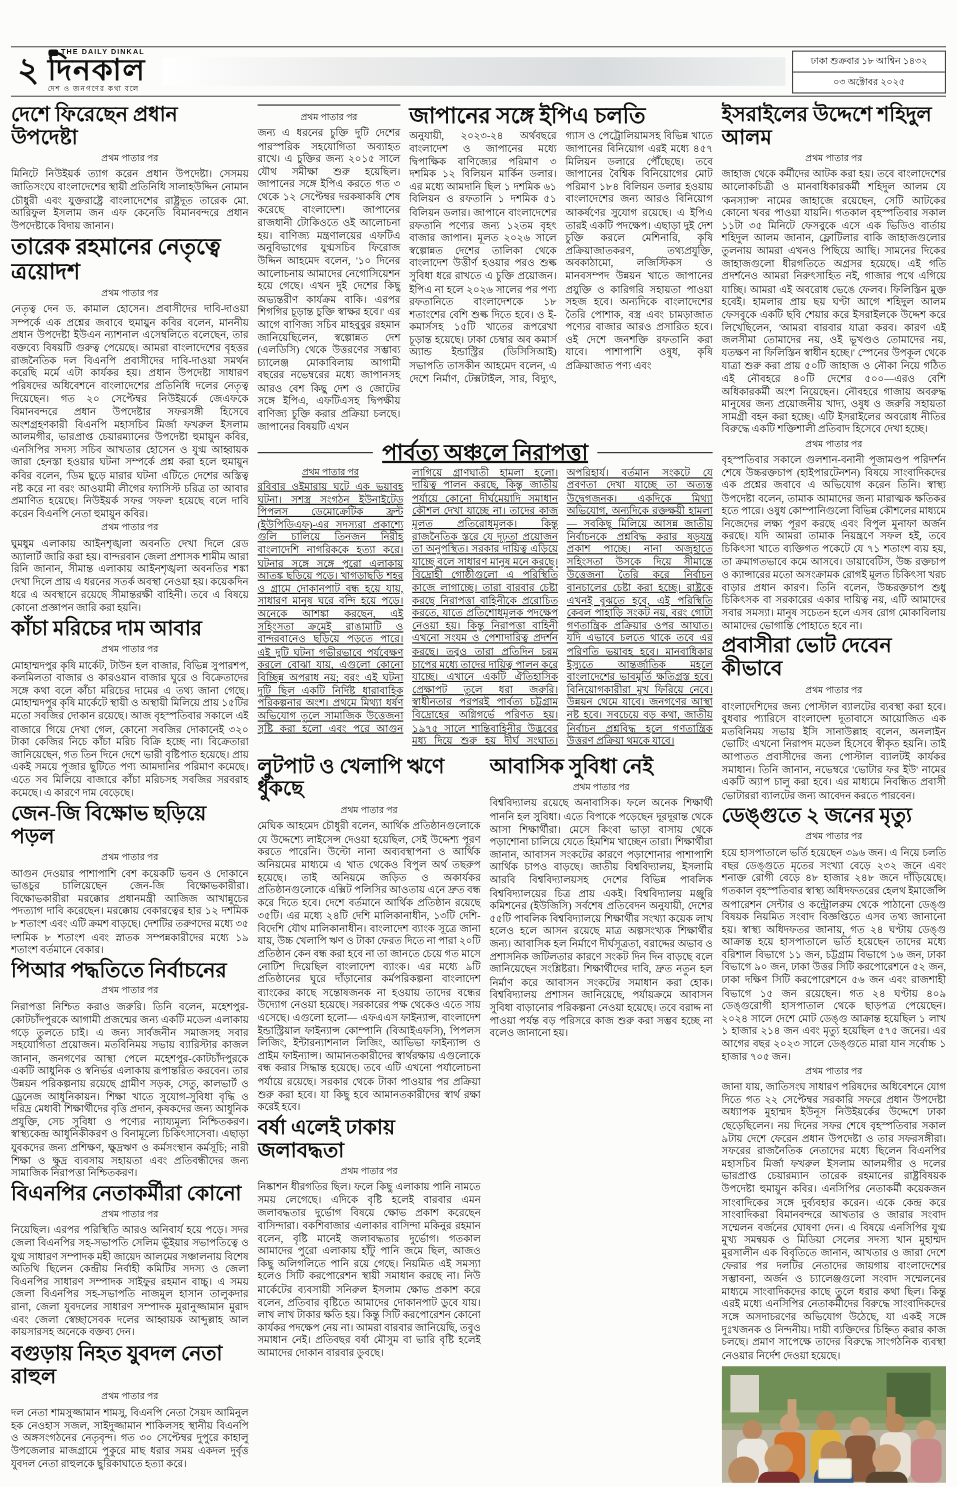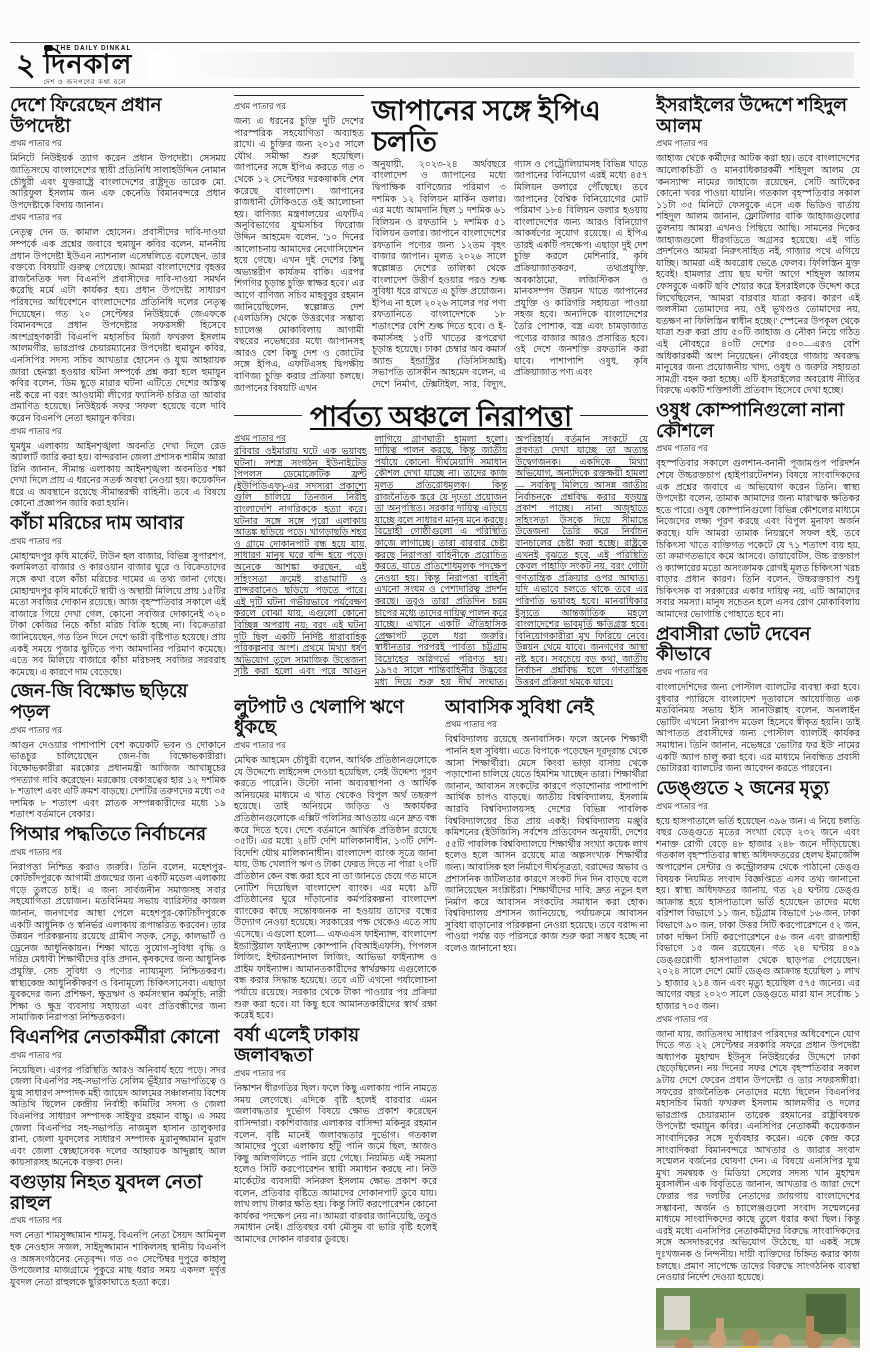--- a/index.html
+++ b/index.html
@@ -23,22 +23,22 @@
            background:#fff;}
   .datebox .row{padding:2px 2px;}
   .datebox .row:first-child{border-bottom:1px solid #444;}
   
   #content{position:absolute;left:10px;top:92px;width:850px;height:1256px;display:flex;gap:8px;overflow:hidden;}
   .band{overflow:hidden;}
   #band-left{width:216px;}
   #band-mid{width:414px;display:flex;flex-direction:column;}
   #band-right{width:204px;}
   .hl{font-weight:bold;text-align:left;font-size:18.5px;line-height:1.12;margin:3px 0 1px;}
-  .hl-lg{font-size:28px;}
-  .kicker{text-align:left;font-size:8.3px;margin:0 0 2px;}
+  .hl-lg{font-size:20px;}
+  .kicker{text-align:center;font-size:8.3px;margin:0 0 2px;}
   .body{font-size:9.2px;line-height:1.26;text-align:justify;}
   .rule{border-top:1.5px solid #222;margin:3px 0 4px;}
   
   .sec-japan{display:flex;gap:8px;max-height:362px;overflow:hidden;}
   .japan-c1{width:130px;flex:none;}
   .japan-c23{width:276px;flex:none;}
   .cols2{column-count:2;column-gap:8px;}
   .cols3{column-count:3;column-gap:8px;}
   .sec-parbotto{margin-top:4px;max-height:448px;overflow:hidden;text-decoration:underline;}
   .parb-head{display:flex;align-items:center;gap:8px;}
@@ -58,31 +58,36 @@
     <div class="pageno">২</div>
     <div class="logoblock">
       <div class="logotop">
         <span class="logomark"></span>
         <span>THE DAILY DINKAL</span>
       </div>
       <div class="logomain">দিনকাল</div>
       <div class="logotag">দেশ ও জনগণের কথা বলে</div>
     </div>
     <div class="headband"></div>
+    <div class="datebox">
+      <div class="row">ঢাকা শুক্রবার ১৮ আশ্বিন ১৪৩২</div>
+      <div class="row">০৩ অক্টোবর ২০২৫</div>
+    </div>
   </div>
 
   <div id="content">
 
     <div id="band-left" class="band">
       <article>
         <div class="hl">দেশে ফিরেছেন প্রধান উপদেষ্টা</div>
         <div class="kicker">প্রথম পাতার পর</div>
         <div class="body">মিনিটে নিউইয়র্ক ত্যাগ করেন প্রধান উপদেষ্টা। সেসময় জাতিসংঘে বাংলাদেশের স্থায়ী প্রতিনিধি সালাহউদ্দিন নোমান চৌধুরী এবং যুক্তরাষ্ট্রে বাংলাদেশের রাষ্ট্রদূত তারেক মো. আরিফুল ইসলাম জন এফ কেনেডি বিমানবন্দরে প্রধান উপদেষ্টাকে বিদায় জানান।</div>
       </article>
       <article>
+        <div class="hl hl-lg">তারেক রহমানের নেতৃত্বে ত্রয়োদশ</div>
         <div class="kicker">প্রথম পাতার পর</div>
         <div class="body">নেতৃত্ব দেন ড. কামাল হোসেন। প্রবাসীদের দাবি-দাওয়া সম্পর্কে এক প্রশ্নের জবাবে হুমায়ুন কবির বলেন, মাননীয় প্রধান উপদেষ্টা ইউএন ন্যাশনাল এসেম্বলিতে বলেছেন, তার বক্তব্যে বিষয়টি গুরুত্ব পেয়েছে। আমরা বাংলাদেশের বৃহত্তর রাজনৈতিক দল বিএনপি প্রবাসীদের দাবি-দাওয়া সমর্থন করেছি মর্মে এটা কার্যকর হয়। প্রধান উপদেষ্টা সাধারণ পরিষদের অধিবেশনে বাংলাদেশের প্রতিনিধি দলের নেতৃত্ব দিয়েছেন। গত ২০ সেপ্টেম্বর নিউইয়র্কে জেএফকে বিমানবন্দরে প্রধান উপদেষ্টার সফরসঙ্গী হিসেবে অংশগ্রহণকারী বিএনপি মহাসচিব মির্জা ফখরুল ইসলাম আলমগীর, ভারপ্রাপ্ত চেয়ারম্যানের উপদেষ্টা হুমায়ুন কবির, এনসিপির সদস্য সচিব আখতার হোসেন ও যুগ্ম আহ্বায়ক জারা হেনস্তা হওয়ার ঘটনা সম্পর্কে প্রশ্ন করা হলে হুমায়ুন কবির বলেন, 'ডিম ছুড়ে মারার ঘটনা এটিতে দেশের অস্তিত্ব নষ্ট করে না বরং আওয়ামী লীগের ফ্যাসিস্ট চরিত্র তা আবার প্রমাণিত হয়েছে। নিউইয়র্ক সফর 'সফল' হয়েছে বলে দাবি করেন বিএনপি নেতা হুমায়ুন কবির।</div>
       </article>
       <article>
         <div class="kicker">প্রথম পাতার পর</div>
         <div class="body">ঘুমধুম এলাকায় আইনশৃঙ্খলা অবনতি দেখা দিলে রেড অ্যালার্ট জারি করা হয়। বান্দরবান জেলা প্রশাসক শামীম আরা রিনি জানান, সীমান্ত এলাকায় আইনশৃঙ্খলা অবনতির শঙ্কা দেখা দিলে প্রায় এ ধরনের সতর্ক অবস্থা নেওয়া হয়। কয়েকদিন ধরে এ অবস্থানে রয়েছে সীমান্তরক্ষী বাহিনী। তবে এ বিষয়ে কোনো প্রজ্ঞাপন জারি করা হয়নি।</div>
       </article>
       <article>
         <div class="hl">কাঁচা মরিচের দাম আবার</div>
         <div class="kicker">প্রথম পাতার পর</div>
@@ -160,21 +165,20 @@
       </div>
     </div>
 
     <div id="band-right" class="band">
       <article>
         <div class="hl">ইসরাইলের উদ্দেশে শহিদুল আলম</div>
         <div class="kicker">প্রথম পাতার পর</div>
         <div class="body">জাহাজ থেকে কর্মীদের আটক করা হয়। তবে বাংলাদেশের আলোকচিত্রী ও মানবাধিকারকর্মী শহিদুল আলম যে 'কনস্যান্স' নামের জাহাজে রয়েছেন, সেটি আটকের কোনো খবর পাওয়া যায়নি। গতকাল বৃহস্পতিবার সকাল ১১টা ৩৫ মিনিটে ফেসবুকে এসে এক ভিডিও বার্তায় শহিদুল আলম জানান, ফ্লোটিলার বাকি জাহাজগুলোর তুলনায় আমরা এখনও পিছিয়ে আছি। সামনের দিকের জাহাজগুলো ধীরগতিতে অগ্রসর হয়েছে। এই গতি প্রদর্শনেও আমরা নিরুৎসাহিত নই, গাজার পথে এগিয়ে যাচ্ছি। আমরা এই অবরোধ ভেঙে ফেলব। ফিলিস্তিন মুক্ত হবেই। হামলার প্রায় ছয় ঘণ্টা আগে শহিদুল আলম ফেসবুকে একটি ছবি শেয়ার করে ইসরাইলকে উদ্দেশ করে লিখেছিলেন, 'আমরা বারবার যাত্রা করব। কারণ এই জলসীমা তোমাদের নয়, ওই ভূখণ্ডও তোমাদের নয়, যতক্ষণ না ফিলিস্তিন স্বাধীন হচ্ছে।' স্পেনের উপকূল থেকে যাত্রা শুরু করা প্রায় ৫০টি জাহাজ ও নৌকা নিয়ে গঠিত এই নৌবহরে ৪০টি দেশের ৫০০—এরও বেশি অধিকারকর্মী অংশ নিয়েছেন। নৌবহরে গাজায় অবরুদ্ধ মানুষের জন্য প্রয়োজনীয় খাদ্য, ওষুধ ও জরুরি সহায়তা সামগ্রী বহন করা হচ্ছে। এটি ইসরাইলের অবরোধ নীতির বিরুদ্ধে একটি শক্তিশালী প্রতিবাদ হিসেবে দেখা হচ্ছে।</div>
       </article>
       <article>
-        <div class="hl">ওষুধ কোম্পানিগুলো নানা কৌশলে</div>
         <div class="kicker">প্রথম পাতার পর</div>
         <div class="body">বৃহস্পতিবার সকালে গুলশান-বনানী পূজামণ্ডপ পরিদর্শন শেষে উচ্চরক্তচাপ (হাইপারটেনশন) বিষয়ে সাংবাদিকদের এক প্রশ্নের জবাবে এ অভিযোগ করেন তিনি। স্বাস্থ্য উপদেষ্টা বলেন, তামাক আমাদের জন্য মারাত্মক ক্ষতিকর হতে পারে। ওষুধ কোম্পানিগুলো বিভিন্ন কৌশলের মাধ্যমে নিজেদের লক্ষ্য পূরণ করছে এবং বিপুল মুনাফা অর্জন করছে। যদি আমরা তামাক নিয়ন্ত্রণে সফল হই, তবে চিকিৎসা খাতে ব্যক্তিগত পকেটে যে ৭১ শতাংশ ব্যয় হয়, তা ক্রমাগতভাবে কমে আসবে। ডায়াবেটিস, উচ্চ রক্তচাপ ও ক্যান্সারের মতো অসংক্রামক রোগই মূলত চিকিৎসা খরচ বাড়ার প্রধান কারণ। তিনি বলেন, উচ্চরক্তচাপ শুধু চিকিৎসক বা সরকারের একার দায়িত্ব নয়, এটি আমাদের সবার সমস্যা। মানুষ সচেতন হলে এসব রোগ মোকাবিলায় আমাদের ভোগান্তি পোহাতে হবে না।</div>
       </article>
       <article>
         <div class="hl">প্রবাসীরা ভোট দেবেন কীভাবে</div>
         <div class="kicker">প্রথম পাতার পর</div>
         <div class="body">বাংলাদেশিদের জন্য পোস্টাল ব্যালটের ব্যবস্থা করা হবে। বুধবার প্যারিসে বাংলাদেশ দূতাবাসে আয়োজিত এক মতবিনিময় সভায় ইসি সানাউল্লাহ বলেন, অনলাইন ভোটিং এখনো নিরাপদ মডেল হিসেবে স্বীকৃত হয়নি। তাই আপাতত প্রবাসীদের জন্য পোস্টাল ব্যালটই কার্যকর সমাধান। তিনি জানান, নভেম্বরে 'ভোটার ফর ইউ' নামের একটি অ্যাপ চালু করা হবে। এর মাধ্যমে নিবন্ধিত প্রবাসী ভোটাররা ব্যালটের জন্য আবেদন করতে পারবেন।</div>
       </article>
       <article>
         <div class="hl">ডেঙ্গুতে ২ জনের মৃত্যু</div>

